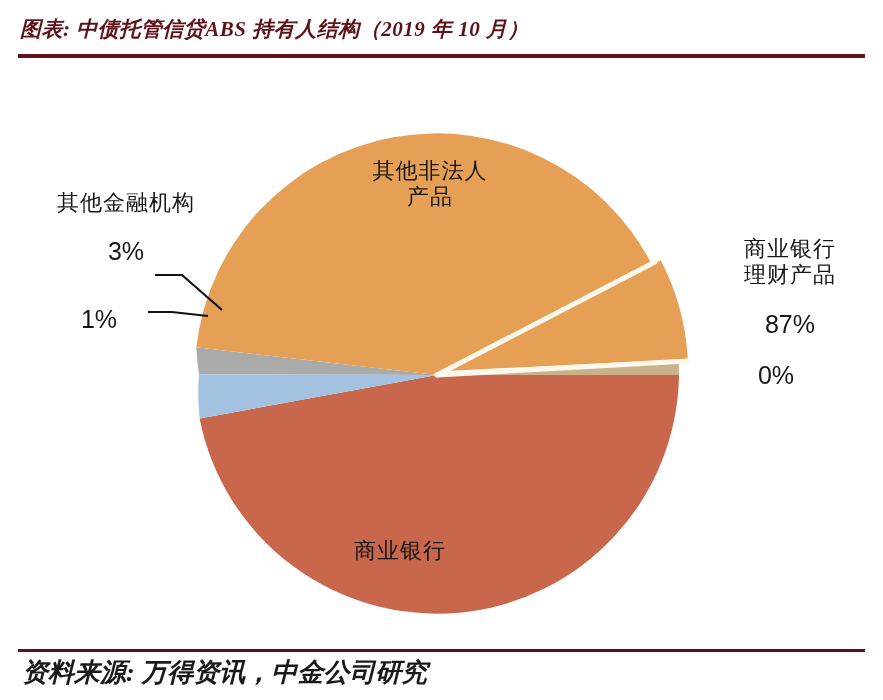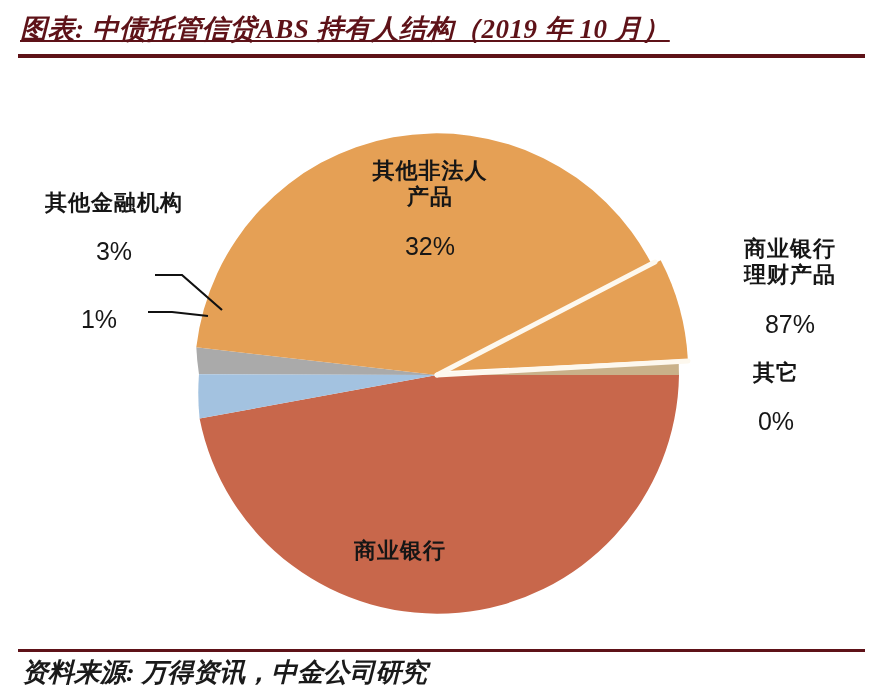--- a/index.html
+++ b/index.html
@@ -25,26 +25,25 @@
 
   
   .chart-title {
     position: absolute;
     left: 20px;
     top: 12px;
     width: 840px;
     font-family: "Liberation Serif", "DejaVu Serif", serif;
     font-style: italic;
     font-weight: bold;
-    font-size: 27px;
+    font-size: 21px;
     line-height: 34px;
     letter-spacing: 0.5px;
     color: #5e1218;
     white-space: nowrap;
-    text-decoration: underline;
   }
   .title-rule {
     position: absolute;
     left: 18px;
     top: 54px;
     width: 847px;
     height: 4px;
     background: #5e1218;
   }
 
@@ -87,32 +86,32 @@
     position: absolute;
     font-family: "Liberation Serif", "DejaVu Serif", serif;
     color: #161616;
     text-align: center;
     white-space: pre-line;
     line-height: 1.22;
   }
   .pie-label .lbl-name {
     display: block;
     font-size: 22px;
-    font-weight: bold;
+    font-weight: normal;
     letter-spacing: 1px;
   }
   .pie-label .lbl-value {
     display: block;
     font-size: 25px;
     font-weight: normal;
     font-family: "Liberation Sans", "DejaVu Sans", sans-serif;
   }
 
   
-  #label-other-fin   { left: 24px;  top: 170px; width: 180px; }
+  #label-other-fin   { left: 36px;  top: 170px; width: 180px; }
   #label-securities  { left: 14px;  top: 284px; width: 170px; }
   #label-nonlegal    { left: 330px; top: 138px; width: 200px; }
   #label-bank        { left: 300px; top: 518px; width: 200px; }
   #label-wealth      { left: 700px; top: 216px; width: 180px; }
   #label-others      { left: 706px; top: 340px; width: 140px; }
 </style>
 </head>
 <body>
 
 <div id="page">
@@ -169,34 +168,32 @@
     <span class="lbl-value">3%</span>
   </div>
 
   <div class="pie-label" id="label-securities">
     <span class="lbl-value">1%</span>
   </div>
 
   <div class="pie-label" id="label-nonlegal">
     <span class="lbl-name">其他非法人
 产品</span>
-    <span class="lbl-value">32%</span>
   </div>
 
   <div class="pie-label" id="label-bank">
     <span class="lbl-name">商业银行</span>
   </div>
 
   <div class="pie-label" id="label-wealth">
     <span class="lbl-name">商业银行
 理财产品</span>
     <span class="lbl-value">87%</span>
   </div>
 
   <div class="pie-label" id="label-others">
-    <span class="lbl-name">其它</span>
     <span class="lbl-value">0%</span>
   </div>
 
   <div class="footer-rule"></div>
   <div class="footer-note">资料来源: 万得资讯，中金公司研究</div>
 
 </div>
 
 </body></html>

